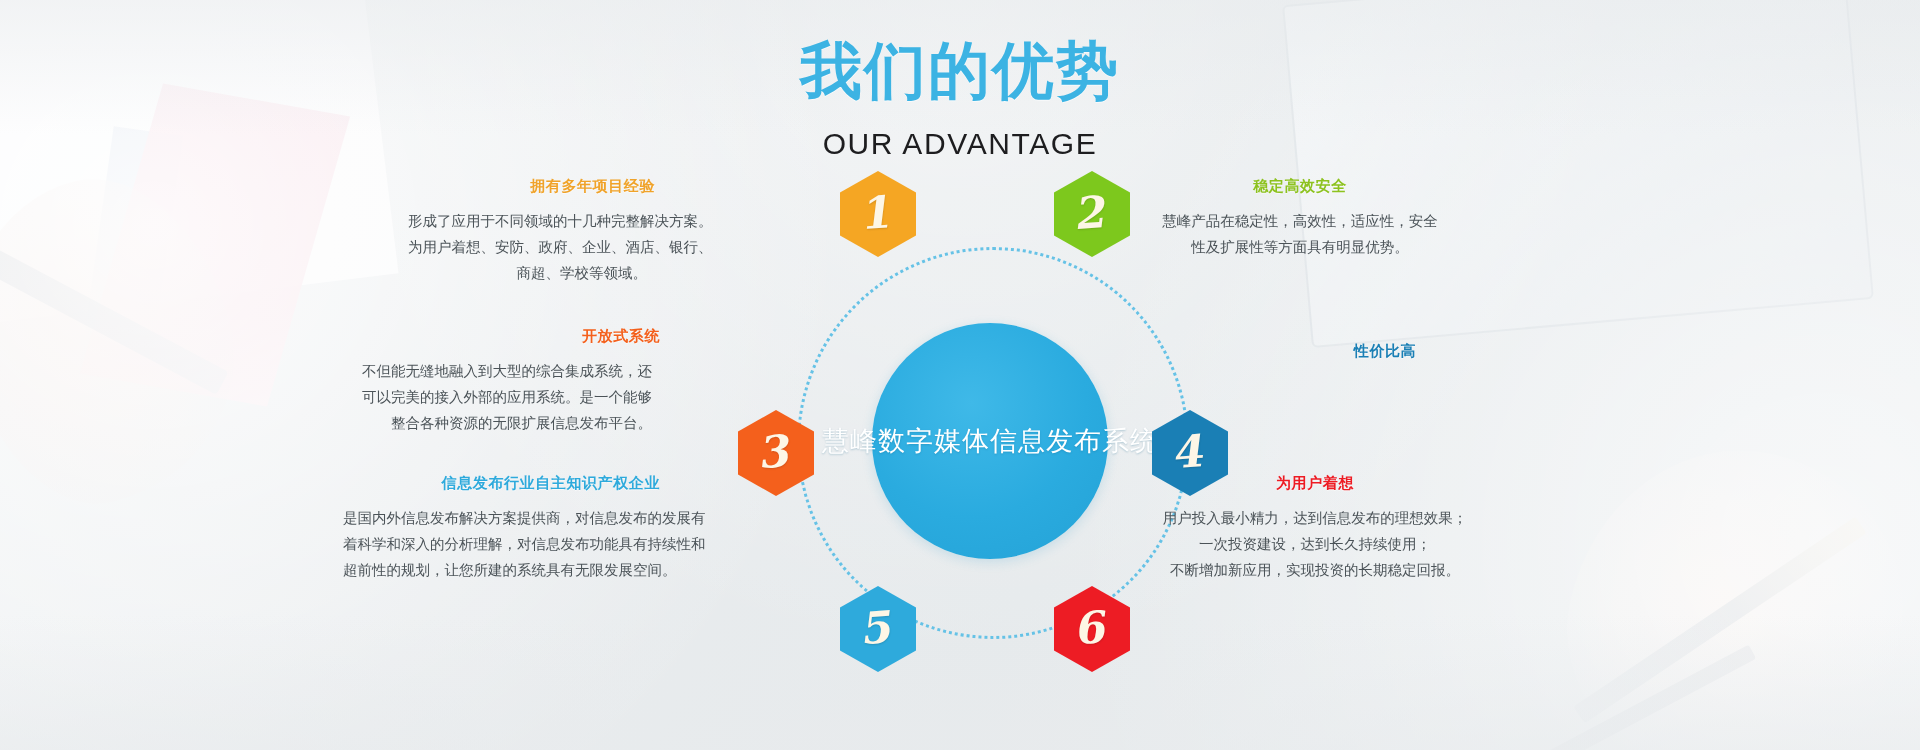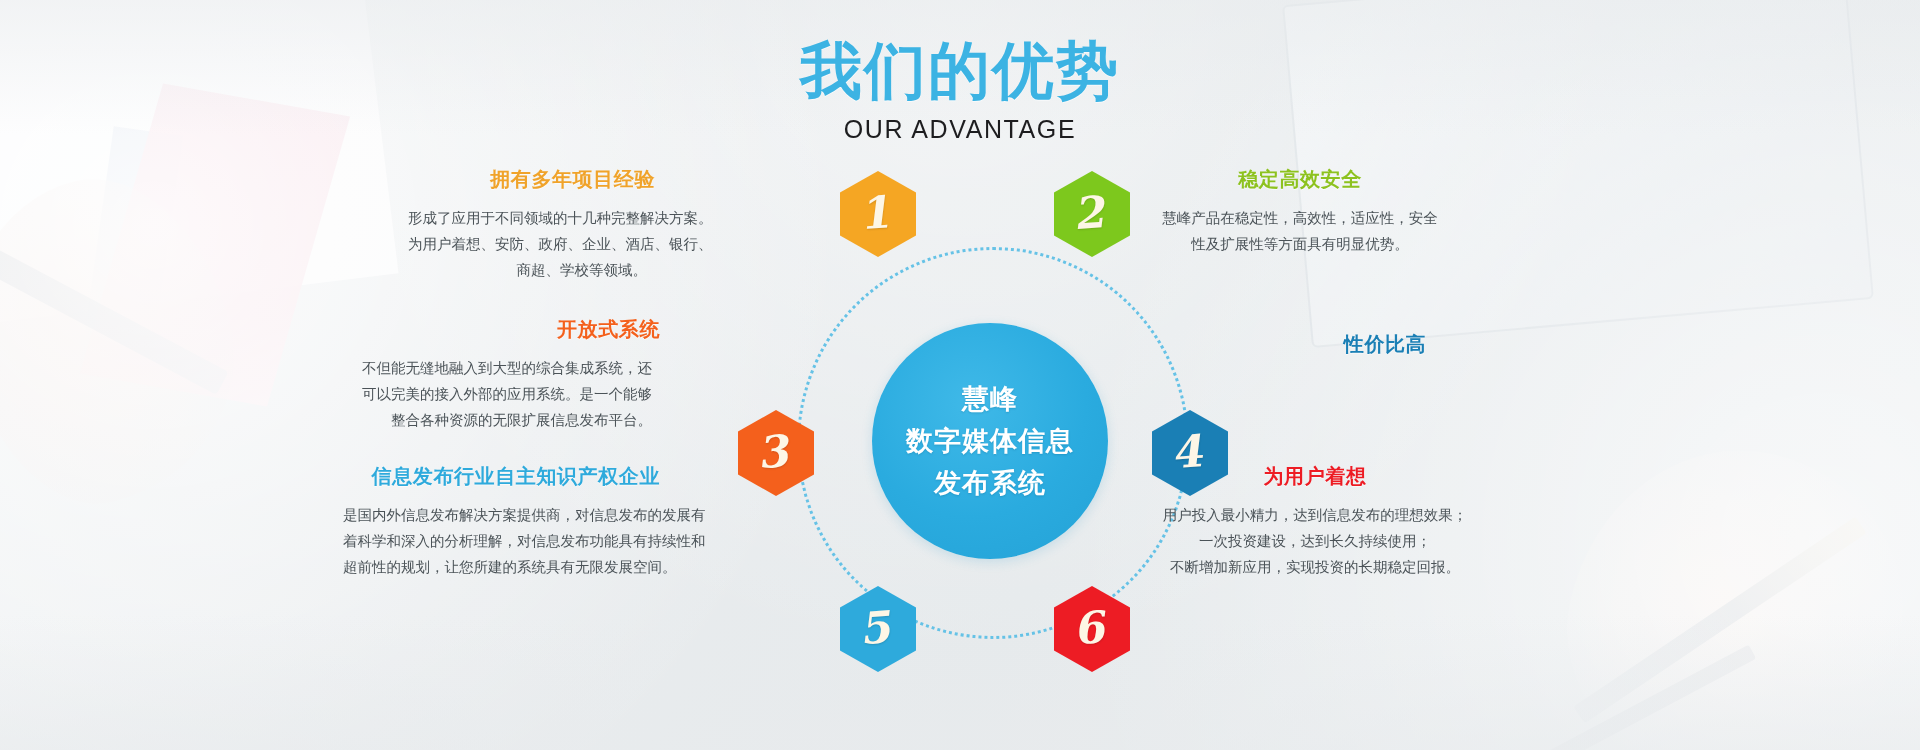--- a/index.html
+++ b/index.html
@@ -132,22 +132,22 @@
   }
   .header-title {
     font-size: 62px;
     line-height: 1.05;
     font-weight: 700;
     color: #3cb3e3;
     letter-spacing: 2px;
     text-shadow: 0 1px 0 rgba(255,255,255,0.6);
   }
   .header-sub {
-    margin-top: 12px;
-    font-size: 25px;
+    margin-top: 24px;
+    font-size: 30px;
     letter-spacing: 1.6px;
     color: #1d1d1f;
     font-weight: 400;
   }
 
   
   .diagram {
     position: absolute;
     left: 0; top: 0;
     width: 1920px; height: 750px;
@@ -169,25 +169,24 @@
   
   .core {
     position: absolute;
     left: 872px;
     top: 323px;
     width: 236px;
     height: 236px;
     border-radius: 50%;
     background: radial-gradient(circle at 42% 34%, #3fb9e8 0%, #2aabdf 55%, #24a2d6 100%);
     display: flex;
-    flex-direction: column;
+    flex-direction: row;
     align-items: center;
     justify-content: center;
     box-shadow: 0 3px 12px rgba(40,150,200,0.18);
-    font-weight: bold;
   }
   .core-line {
     color: #ffffff;
     font-size: 27px;
     line-height: 42px;
     letter-spacing: 1px;
     text-shadow: 0 1px 2px rgba(0,90,130,0.25);
     white-space: nowrap;
   }
   .core-line.lead { font-size: 27px; }
@@ -218,23 +217,23 @@
   .hex-4 { left: 1152px; top: 410px; }
   .hex-5 { left: 840px;  top: 586px; }
   .hex-6 { left: 1054px; top: 586px; }
 
   
   .feature {
     position: absolute;
     z-index: 6;
   }
   .feature-title {
-    font-size: 20px;
+    font-size: 15px;
     font-weight: 700;
-    margin: 1px 0 12px 0;
+    margin: 12px 0 12px 0;
     letter-spacing: 0.6px;
     text-shadow: 0 1px 0 rgba(255,255,255,0.55);
   }
   .feature-body {
     font-size: 14.5px;
     line-height: 26px;
     color: #4b5358;
     margin: 8px;
   }
   .feature.align-right  { text-align: right; }

